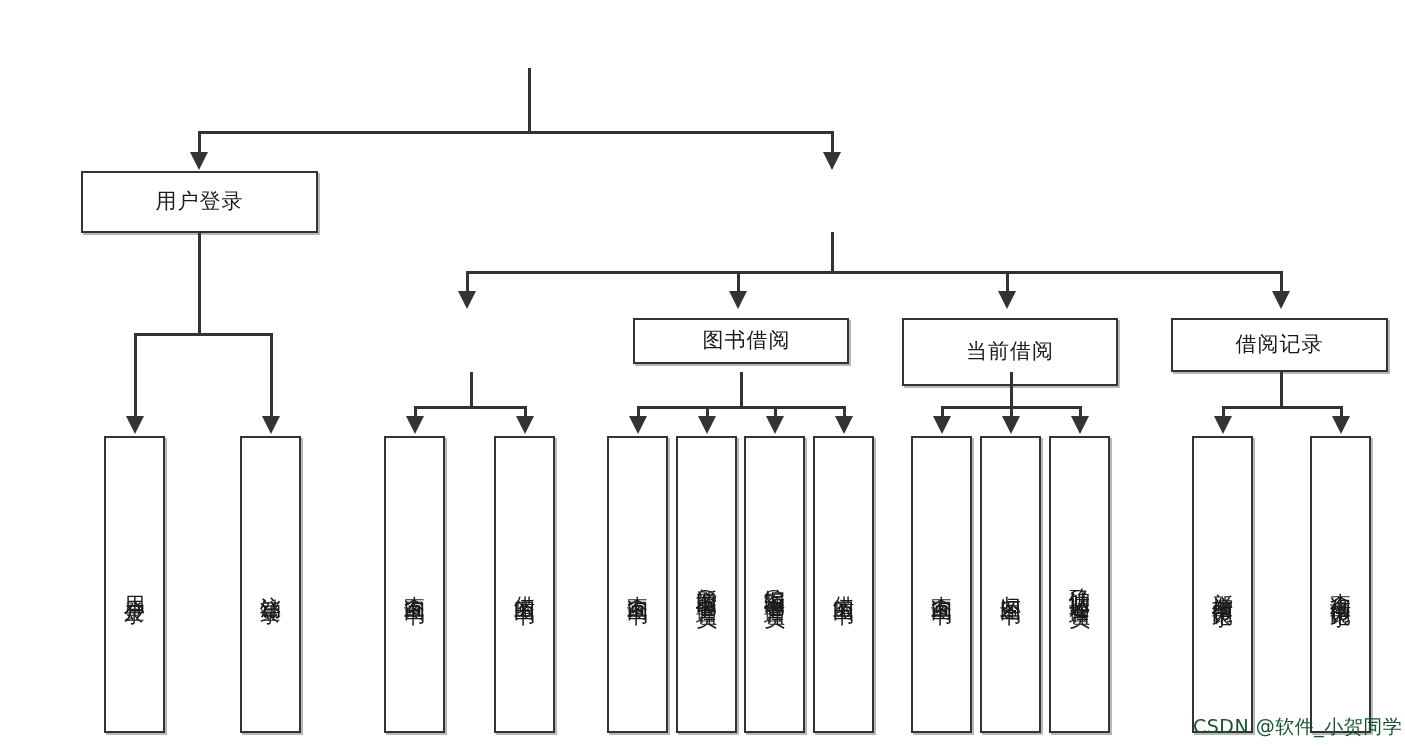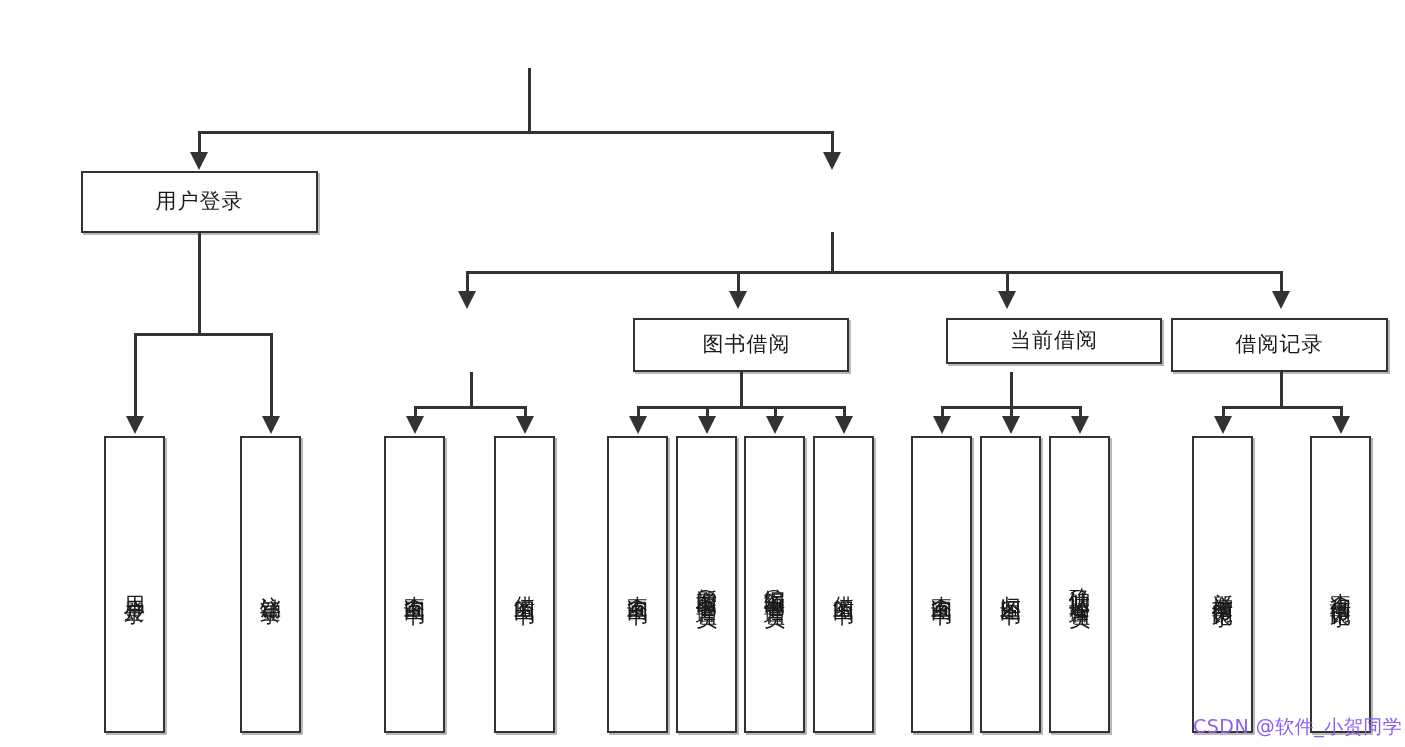--- a/index.html
+++ b/index.html
@@ -61,21 +61,21 @@
   .arrow {
     position: absolute;
     width: 0;
     height: 0;
     border-left: 9px solid transparent;
     border-right: 9px solid transparent;
     border-top: 18px solid #333333;
   }
   .watermark {
     position: absolute;
-    color: #8b5cf6;
+    color: #14532d;
     font-size: 19px;
     letter-spacing: 0.5px;
     white-space: nowrap;
     user-select: none;
   }
 </style>
 </head>
 <body>
 
 <div id="canvas">
@@ -107,24 +107,24 @@
   <div class="hline" style="left:466px; top:271px; width:814px;"></div>
   <div class="vline" style="left:466px; top:271px; height:22px;"></div>
   <div class="arrow" style="left:458px; top:291px;"></div>
   <div class="vline" style="left:737px; top:271px; height:22px;"></div>
   <div class="arrow" style="left:729px; top:291px;"></div>
   <div class="vline" style="left:1006px; top:271px; height:22px;"></div>
   <div class="arrow" style="left:998px; top:291px;"></div>
   <div class="vline" style="left:1280px; top:271px; height:22px;"></div>
   <div class="arrow" style="left:1272px; top:291px;"></div>
 
-  <div class="node horiz" style="left:633px; top:318px; width:216px; height:54px;padding-left:11px;">
+  <div class="node horiz" style="left:633px; top:318px; width:216px; height:46px;padding-left:11px;">
     <span>图书借阅</span>
   </div>
-  <div class="node horiz" style="left:946px; top:318px; width:216px; height:46px;">
+  <div class="node horiz" style="left:902px; top:318px; width:216px; height:68px;">
     <span>当前借阅</span>
   </div>
   <div class="node horiz" style="left:1171px; top:318px; width:217px; height:54px;font-family:Liberation Serif, serif;">
     <span>借阅记录</span>
   </div>
 
   <div class="vline" style="left:470px; top:372px; height:34px;"></div>
   <div class="hline" style="left:414px; top:406px; width:110px;"></div>
   <div class="vline" style="left:414px; top:406px; height:12px;"></div>
   <div class="arrow" style="left:406px; top:416px;"></div>

